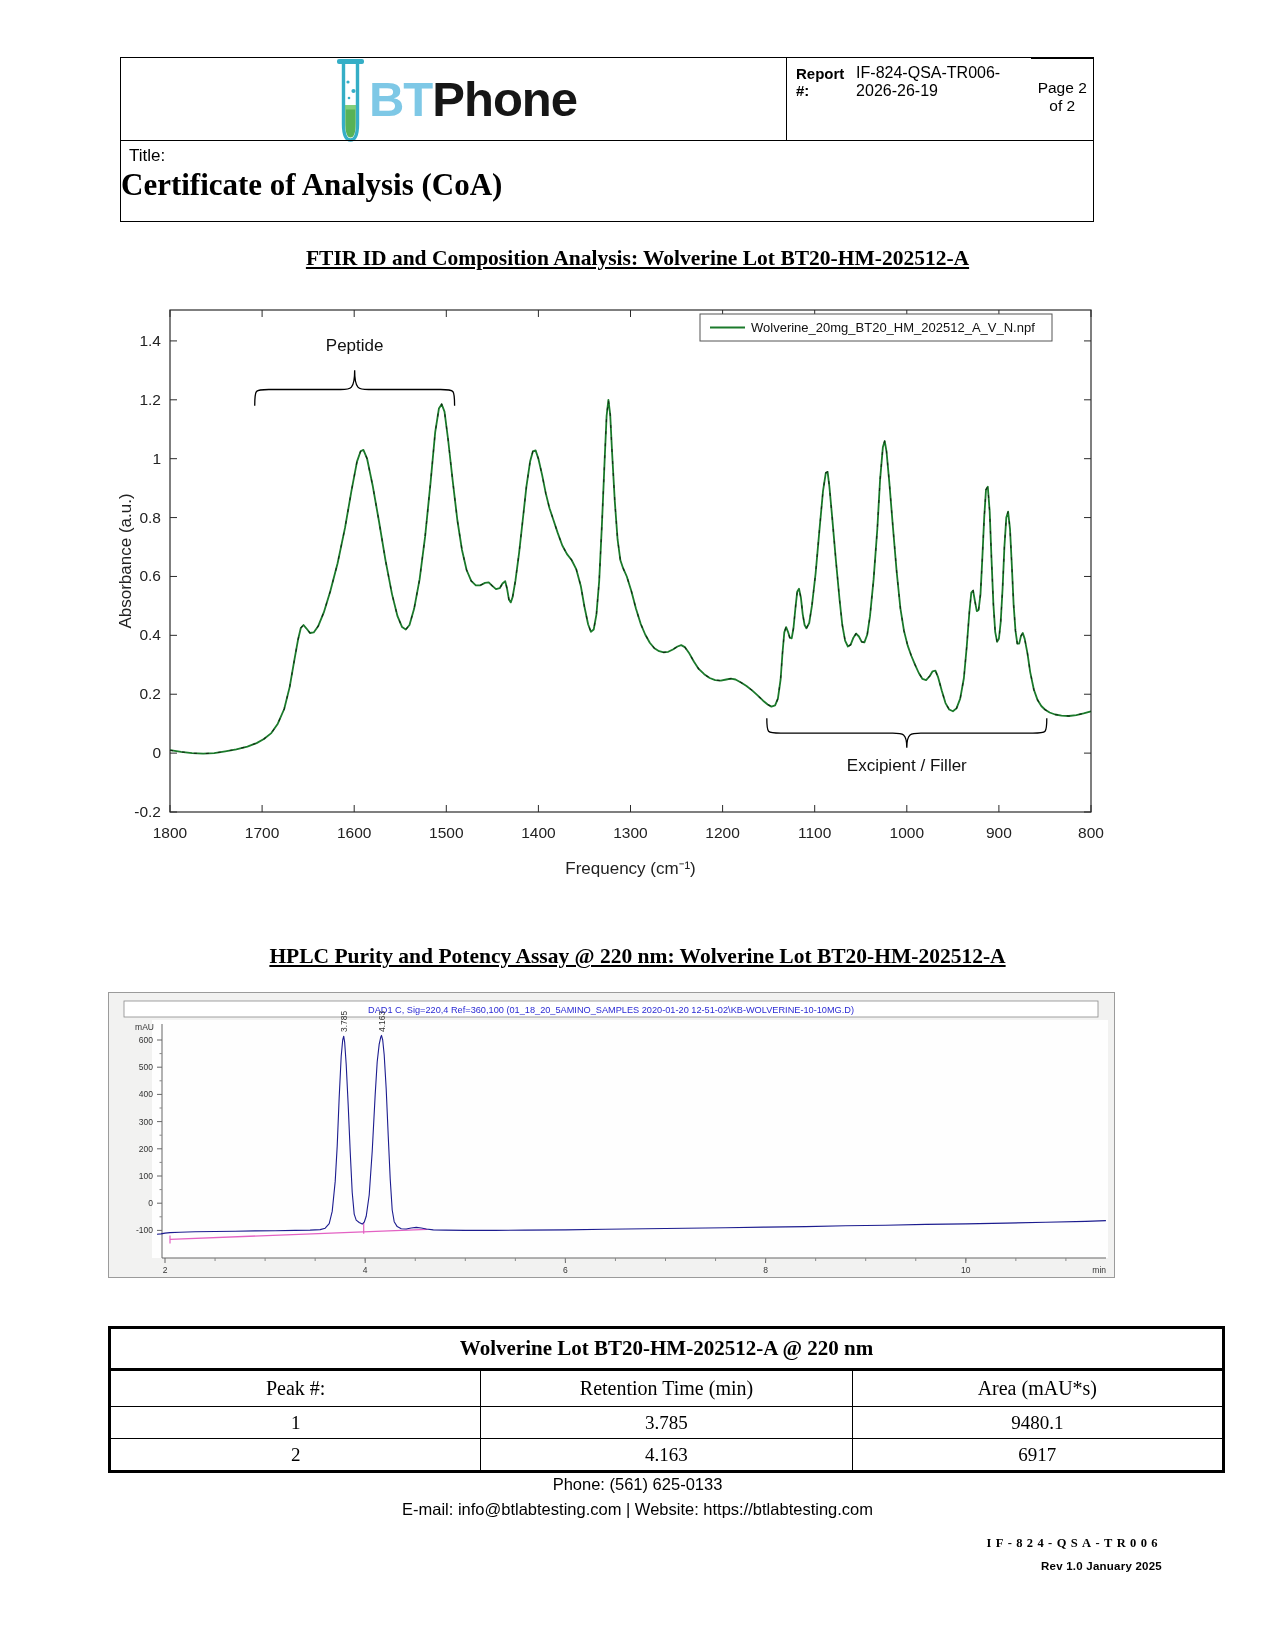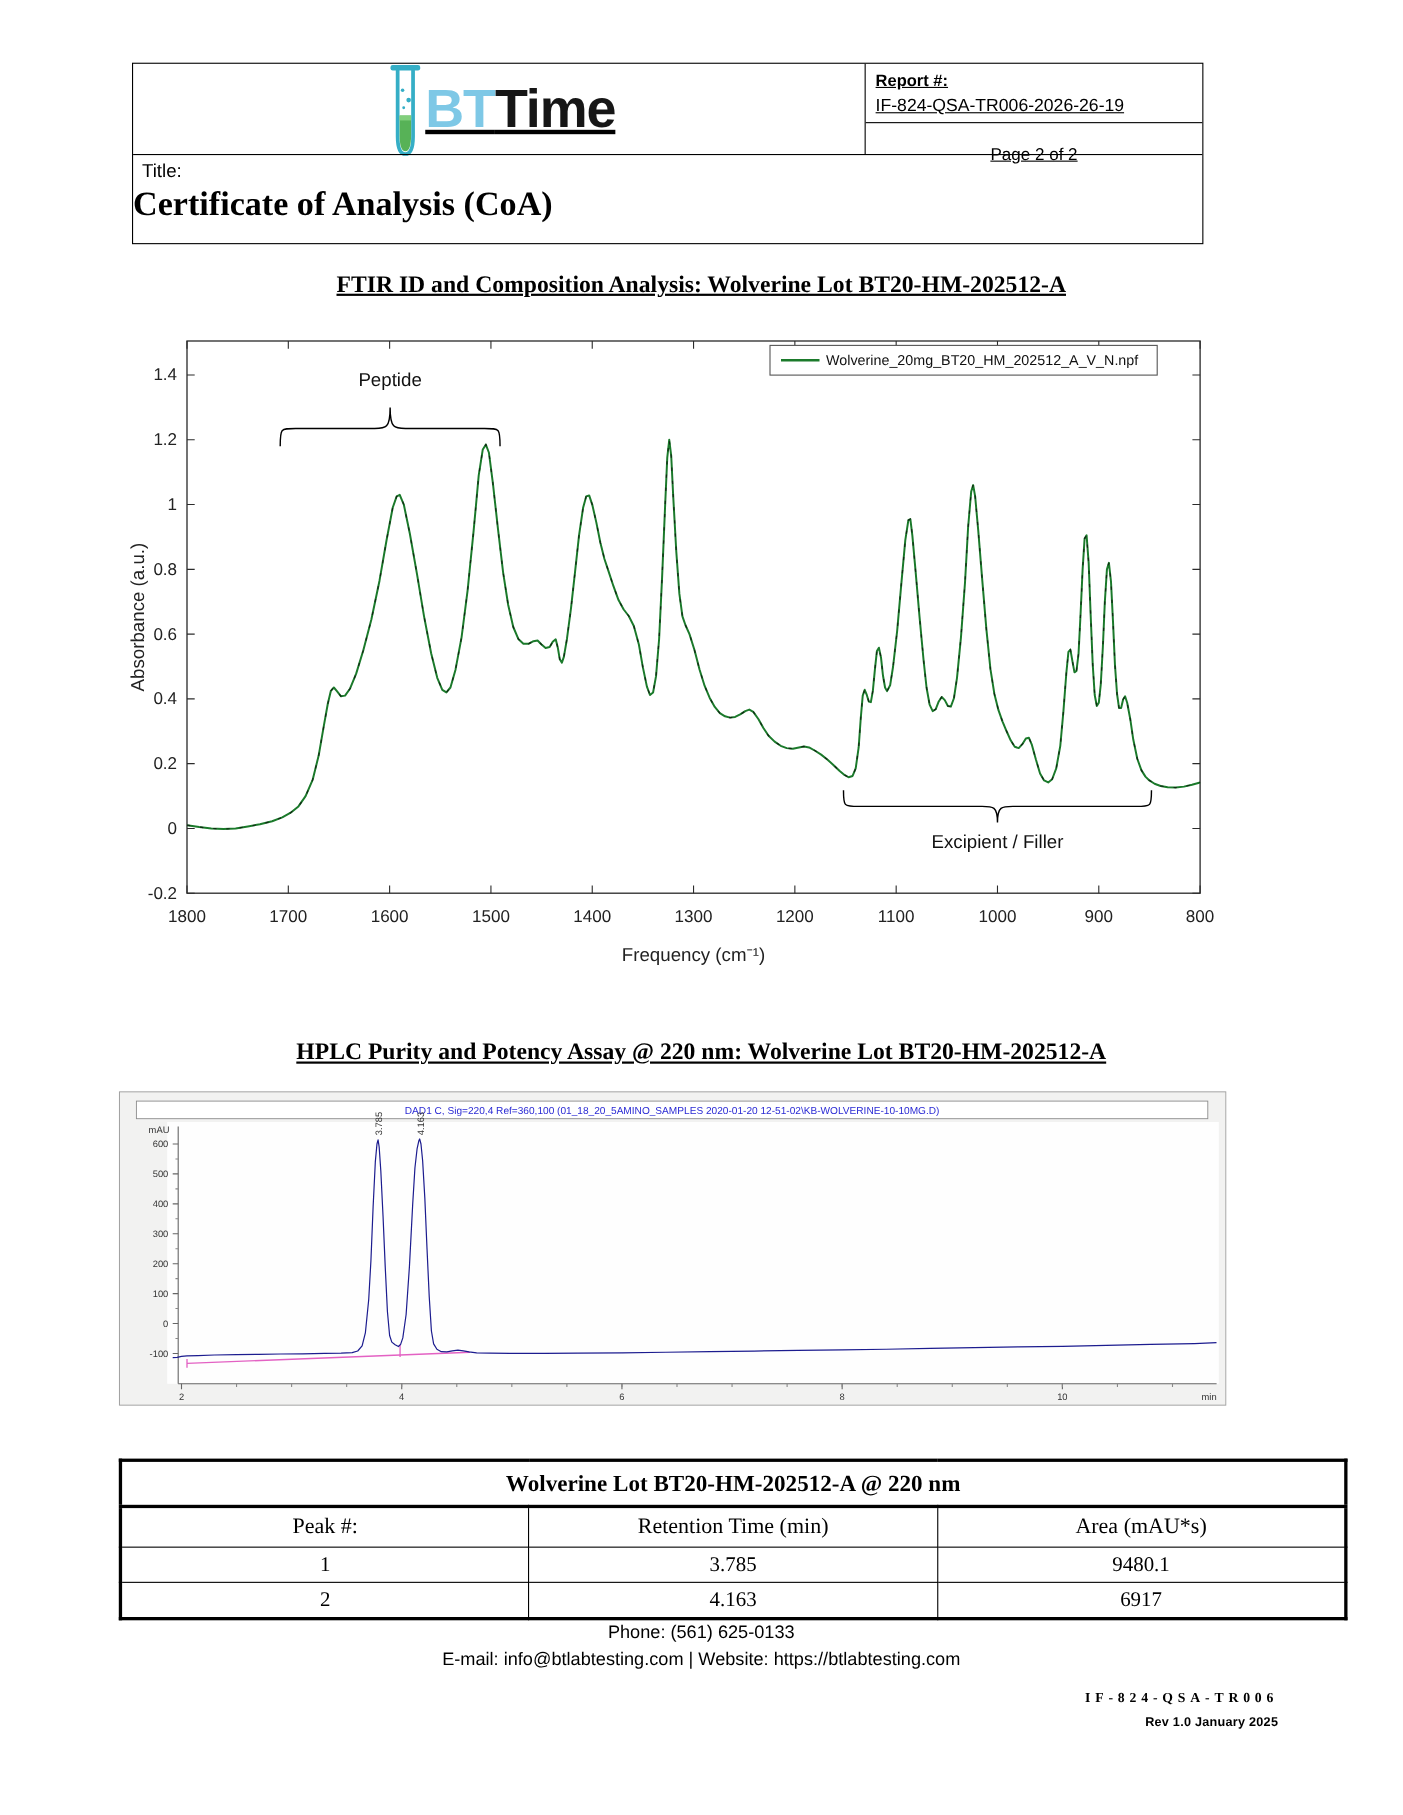--- a/index.html
+++ b/index.html
@@ -1,25 +1,25 @@
 <!DOCTYPE html>
 <html><head>
 <meta charset="utf-8">
 <style>
   html,body{margin:0;padding:0;background:#fff;}
   .page{position:relative;width:1275px;height:1650px;background:#fff;overflow:hidden;
         font-family:"Liberation Sans",sans-serif;color:#000;}
   
   .header-box{position:absolute;left:120px;top:57px;width:972px;border:1.5px solid #000;}
-  .hrow1{display:flex;height:82px;text-decoration:underline;}
+  .hrow1{display:flex;height:82px;}
   .logo-cell{flex:1;display:flex;align-items:center;justify-content:center;}
   .tube{width:42px;height:96px;margin-right:-3px;position:relative;top:4px;}
   .logo-bt{font-size:49px;font-weight:bold;color:#7ec8e6;letter-spacing:-1px;}
   .logo-labs{font-size:49px;font-weight:bold;color:#161616;letter-spacing:-1px;}
-  .report-cell{width:306px;border-left:1.5px solid #000;display:flex;flex-direction:column;}
+  .report-cell{width:306px;border-left:1.5px solid #000;display:flex;flex-direction:row;}
   .report-label{font-size:15px;font-weight:bold;padding:7px 0 0 9px;}
   .report-value{font-size:16px;padding:6px 0 5px 9px;}
   .page-row{border-top:1.2px solid #000;text-align:center;font-size:15.5px;padding:20px 0 2px 0;}
   .hrow2{border-top:1.5px solid #000;height:80px;position:relative;}
   .title-label{position:absolute;left:8px;top:5px;font-size:17px;}
   .doc-title{position:absolute;left:0;right:0;top:26px;
              font-family:"Liberation Serif",serif;font-weight:bold;font-size:31px;}
   
   .section-title{position:absolute;left:0;width:100%;text-align:center;
                  font-family:"Liberation Serif",serif;font-weight:bold;font-size:21.5px;
@@ -49,21 +49,21 @@
         <svg class="tube" viewBox="0 0 42 96">
           <rect x="7" y="4" width="27" height="5" rx="2" fill="#35aec6"></rect>
           <path d="M13.5 9 V69 Q13.5 85 20.5 85 Q27.5 85 27.5 69 V9" fill="none" stroke="#35aec6" stroke-width="3.4" stroke-linecap="round"></path>
           <path d="M15.3 50 V68 Q15.3 82.6 20.5 82.6 Q25.7 82.6 25.7 68 V50 Z" fill="#57b257"></path>
           <rect x="15.3" y="50" width="10.4" height="4.5" fill="#82cf7c"></rect>
           <circle cx="18" cy="27" r="1.6" fill="#35aec6"></circle>
           <circle cx="23.5" cy="36" r="2.1" fill="#35aec6"></circle>
           <circle cx="19" cy="43" r="1.3" fill="#35aec6"></circle>
         </svg>
         <span class="logo-bt">BT</span>
-          <span class="logo-labs">Time</span>
+          <span class="logo-labs">Phone</span>
       </div>
       <div class="report-cell">
         <div class="report-label">Report #:</div>
         <div class="report-value">IF-824-QSA-TR006-2026-26-19</div>
         <div style="flex:1"></div>
         <div class="page-row">Page 2 of 2</div>
       </div>
     </div>
     <div class="hrow2">
       <div class="title-label">Title:</div>

